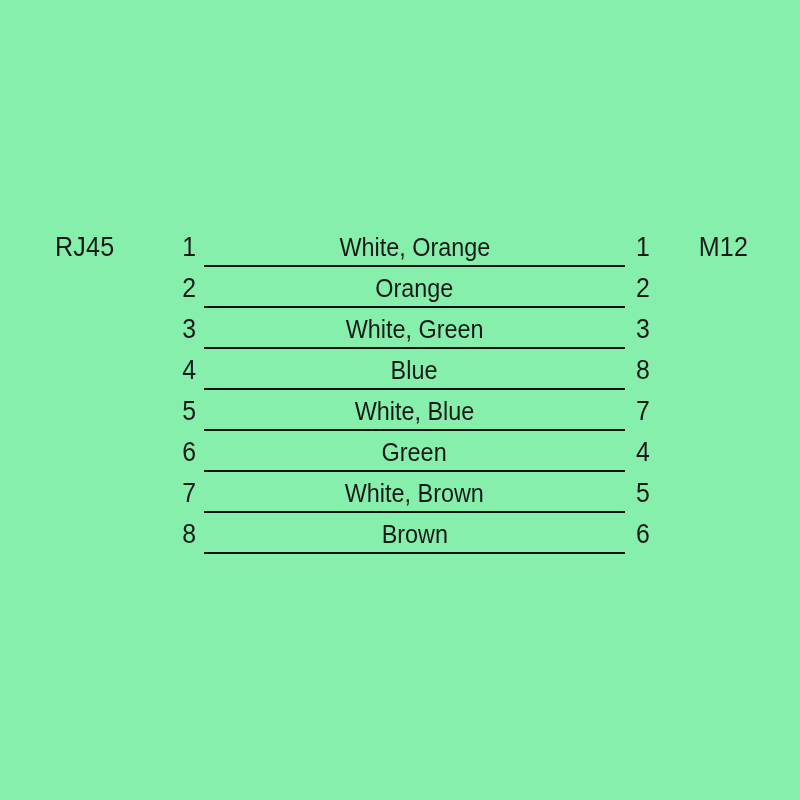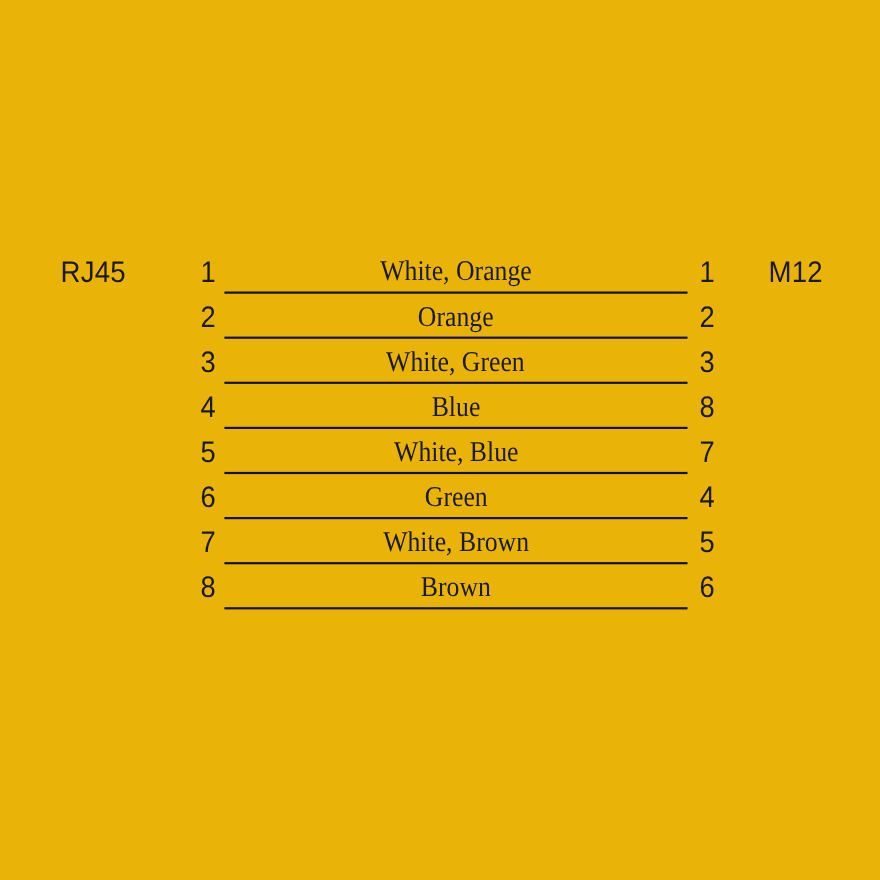--- a/index.html
+++ b/index.html
@@ -4,21 +4,21 @@
 <style>
   html, body {
     margin: 0;
     padding: 0;
     background: #ffffff;
   }
   #canvas {
     position: relative;
     width: 800px;
     height: 800px;
-    background: #eab308;
+    background: #86efac;
     font-family: "Liberation Sans", "DejaVu Sans", sans-serif;
     color: #1a1a1a;
     overflow: hidden;
   }
 
   
   .connector-label {
     position: absolute;
     font-size: 27px;
     font-weight: 400;
@@ -58,21 +58,20 @@
 
   .wire-name {
     position: absolute;
     left: 204px;
     width: 421px;
     bottom: 5px;
     text-align: center;
     font-size: 26px;
     line-height: 1;
     white-space: nowrap;
-    font-family: Liberation Serif, serif;
   }
   .wire-name span {
     display: inline-block;
     transform: scaleX(0.9);
     transform-origin: center bottom;
   }
 </style>
 </head>
 <body>
 

